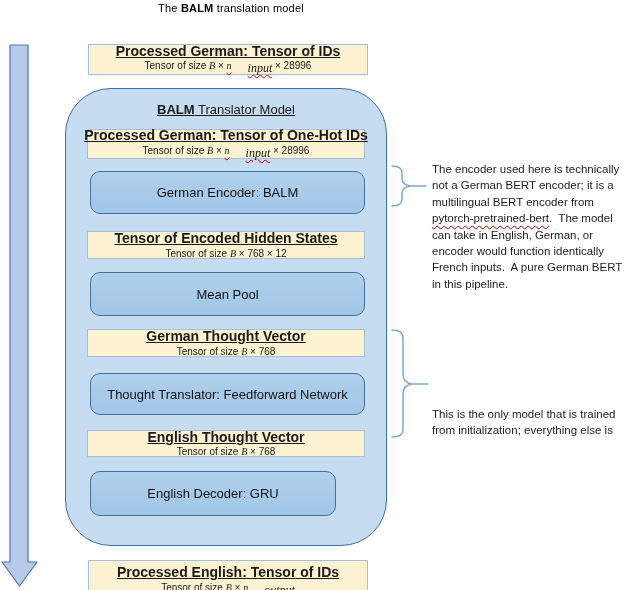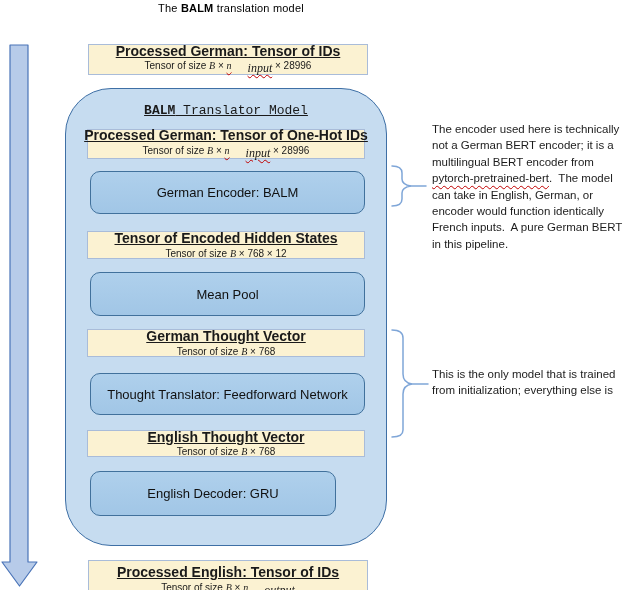--- a/index.html
+++ b/index.html
@@ -26,31 +26,31 @@
   sub.mi{font-size:12px;padding-left:16px;}
   .wavy{text-decoration:underline wavy #C00000; text-decoration-thickness:1px; text-underline-offset:2px;}
 
   .balm-container{
     position:absolute; left:65px; top:88px; width:322px; height:458px;
     background:#C6DCF0; border:1.5px solid #3E6FA5; border-radius:46px; box-sizing:border-box;
   }
   .container-header{
     position:absolute; left:0; top:13px; width:100%; text-align:center; font-size:13px;
   }
-  .container-header .ul{text-decoration:underline;font-family:Liberation Mono, monospace;}
+  .container-header .ul{text-decoration:underline;}
   .container-header b{font-weight:bold;}
 
   .bbox{
     position:absolute; background:linear-gradient(#AFD0EC,#A1C6E6);
     border:1.2px solid #41719C; border-radius:10px;
     display:flex; align-items:center; justify-content:center;
     font-size:13px; color:#111; box-sizing:border-box; white-space:nowrap;
   }
 
-  .note{position:absolute; font-size:11.5px; line-height:16.4px; color:#1c1c1c;}
+  .note{position:absolute; font-size:11.5px; line-height:16.4px; color:#1c1c1c;margin-top:40px;}
   .note .nline{white-space:pre;}
   .em-wavy{
     text-decoration:underline wavy #C00000; text-decoration-thickness:1px; text-underline-offset:3px;
   }
 </style>
 </head>
 <body>
 
 <div id="root">
 

